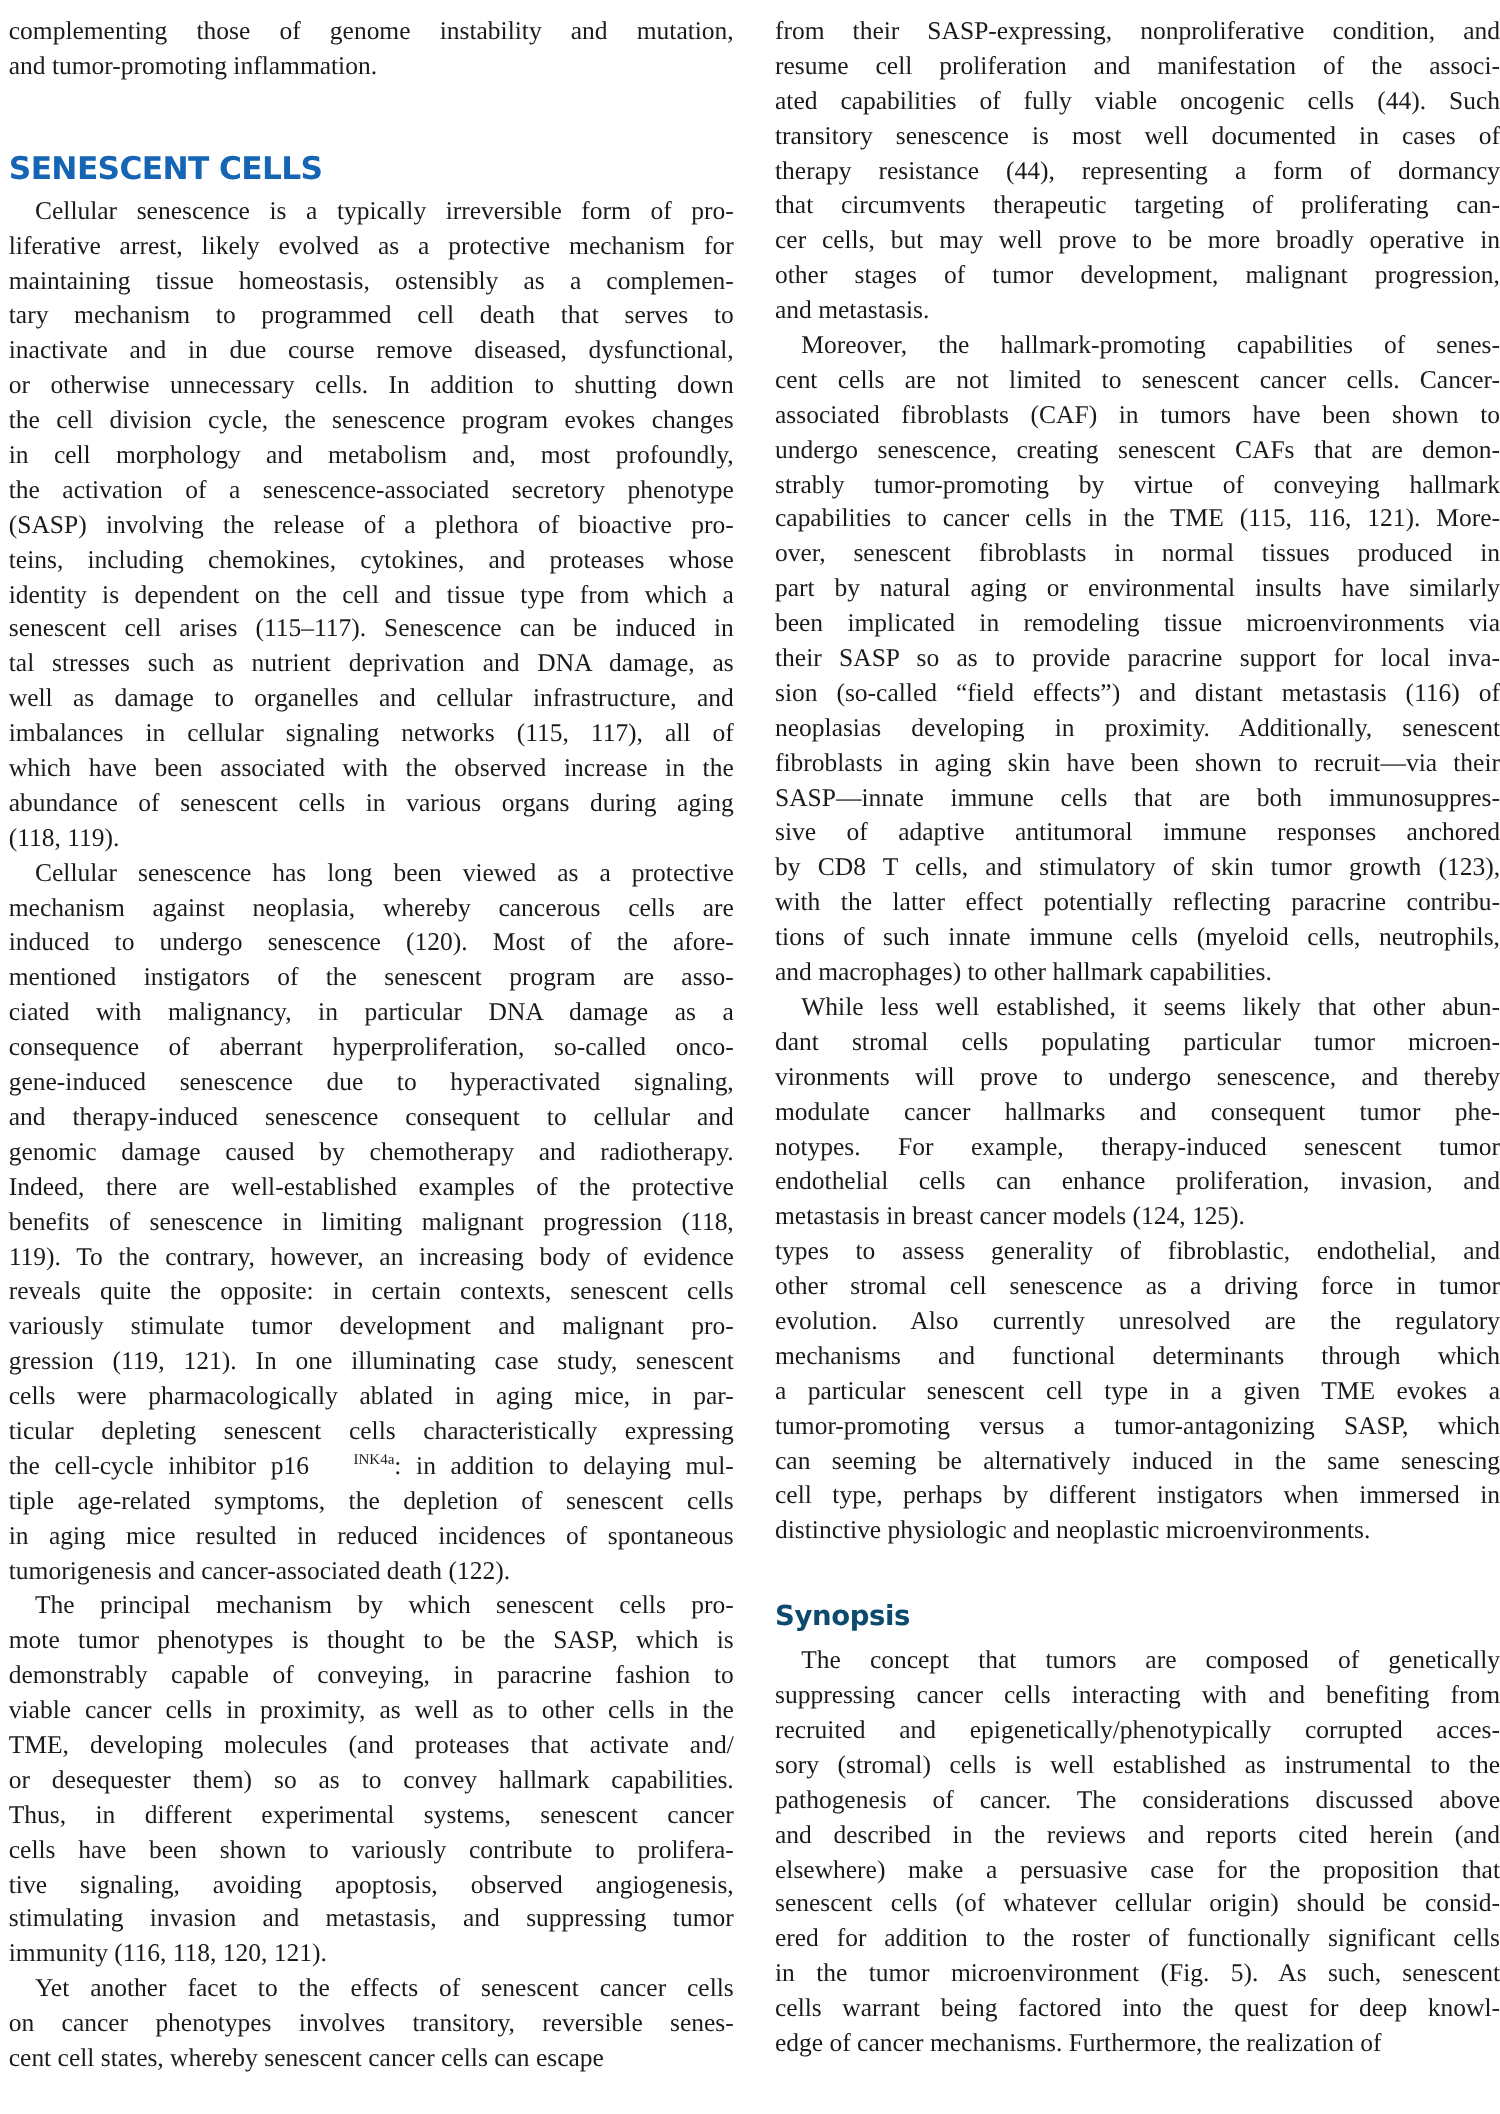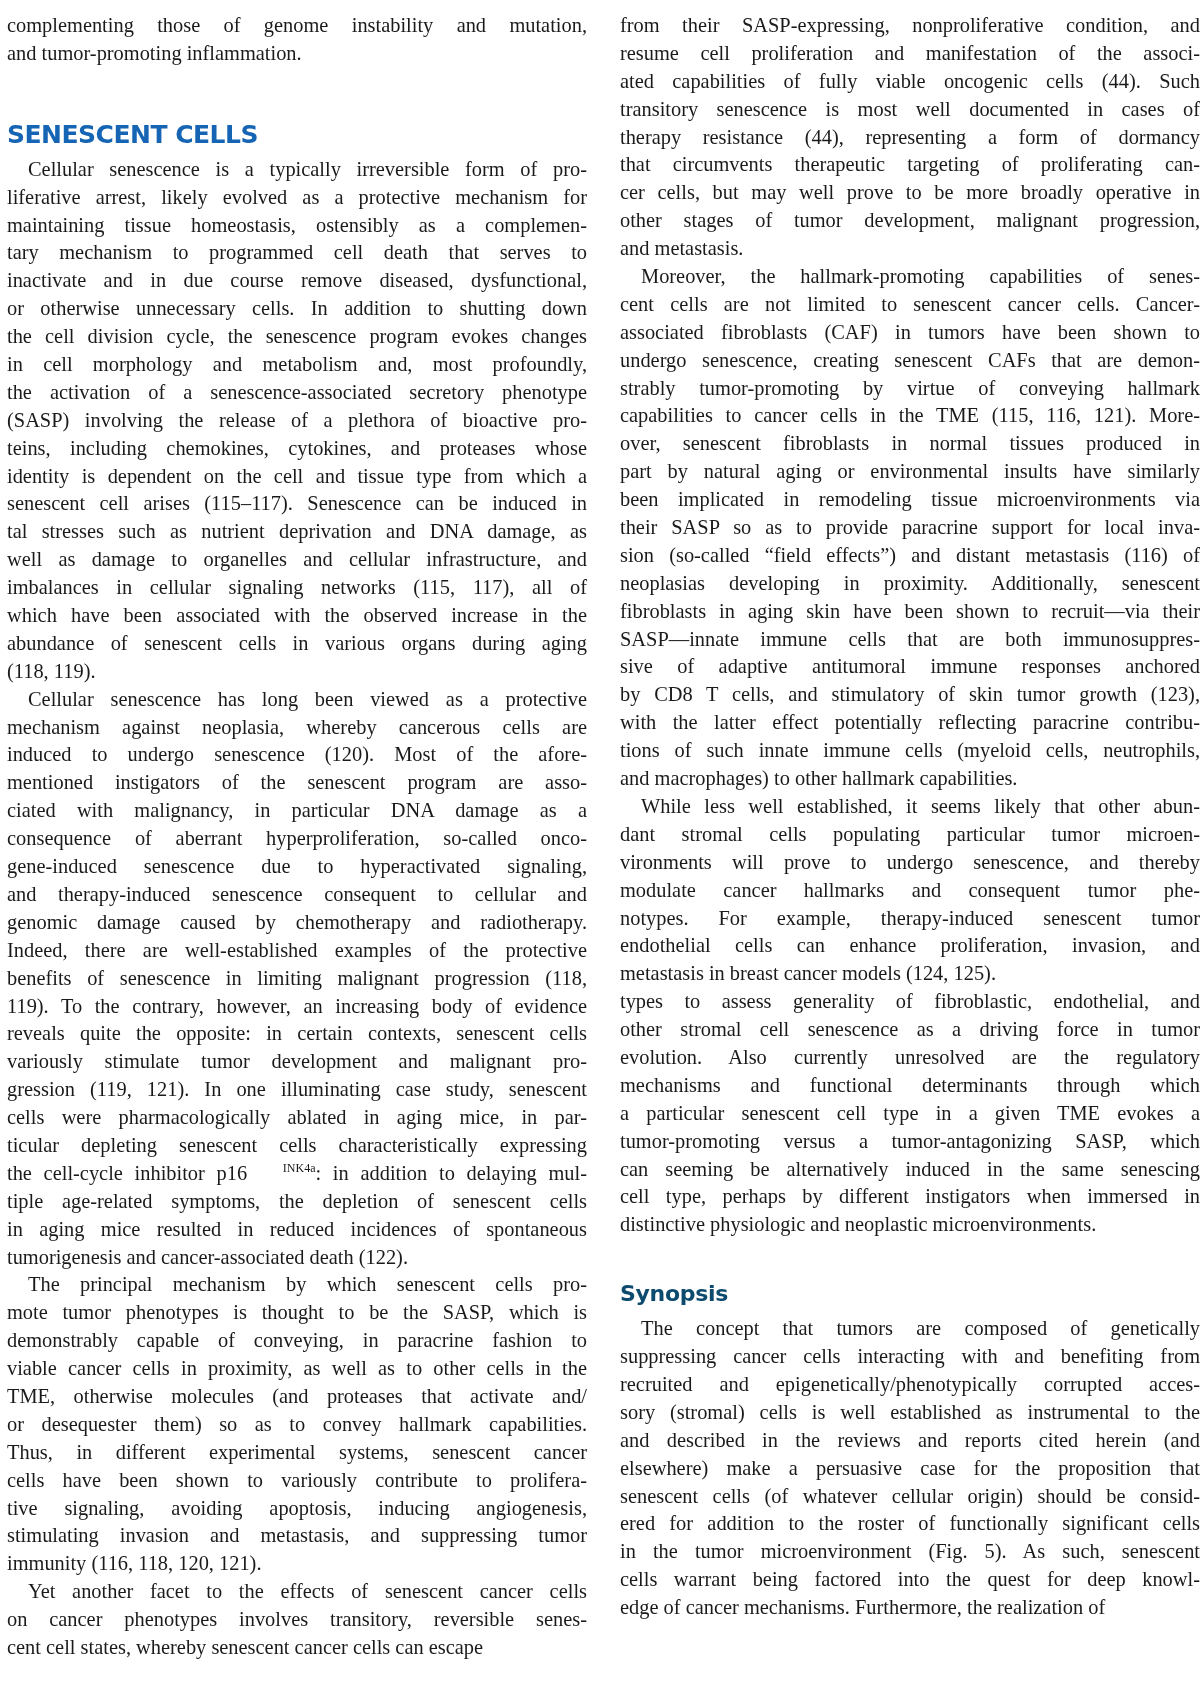--- a/index.html
+++ b/index.html
@@ -117,25 +117,25 @@
         <span class="line"><span>the cell-cycle inhibitor p16 </span><sup class="sup">INK4a</sup><span>: in addition to delaying mul-</span></span>
         <span class="line">tiple age-related symptoms, the depletion of senescent cells</span>
         <span class="line">in aging mice resulted in reduced incidences of spontaneous</span>
         <span class="line last">tumorigenesis and cancer-associated death (122).</span>
       </div>
       <div class="para">
         <span class="line indent">The principal mechanism by which senescent cells pro-</span>
         <span class="line">mote tumor phenotypes is thought to be the SASP, which is</span>
         <span class="line">demonstrably capable of conveying, in paracrine fashion to</span>
         <span class="line">viable cancer cells in proximity, as well as to other cells in the</span>
-        <span class="line">TME, otherwise molecules (and proteases that activate and/</span>
+        <span class="line">TME, developing molecules (and proteases that activate and/</span>
         <span class="line">or desequester them) so as to convey hallmark capabilities.</span>
         <span class="line">Thus, in different experimental systems, senescent cancer</span>
         <span class="line">cells have been shown to variously contribute to prolifera-</span>
-        <span class="line">tive signaling, avoiding apoptosis, inducing angiogenesis,</span>
+        <span class="line">tive signaling, avoiding apoptosis, observed angiogenesis,</span>
         <span class="line">stimulating invasion and metastasis, and suppressing tumor</span>
         <span class="line last">immunity (116, 118, 120, 121).</span>
       </div>
       <div class="para">
         <span class="line indent">Yet another facet to the effects of senescent cancer cells</span>
         <span class="line">on cancer phenotypes involves transitory, reversible senes-</span>
         <span class="line last">cent cell states, whereby senescent cancer cells can escape</span>
       </div>
     </div>
 </div>
@@ -198,20 +198,21 @@
     </div>
   <div class="gap-before-synopsis"></div>
   <h3 class="heading-minor">Synopsis</h3>
   <div class="gap-after-head"></div>
   <div id="synopsis-body">
       <div class="para">
         <span class="line indent">The concept that tumors are composed of genetically</span>
         <span class="line">suppressing cancer cells interacting with and benefiting from</span>
         <span class="line">recruited and epigenetically/phenotypically corrupted acces-</span>
         <span class="line">sory (stromal) cells is well established as instrumental to the</span>
+        <span class="line">pathogenesis of cancer. The considerations discussed above</span>
         <span class="line">and described in the reviews and reports cited herein (and</span>
         <span class="line">elsewhere) make a persuasive case for the proposition that</span>
         <span class="line">senescent cells (of whatever cellular origin) should be consid-</span>
         <span class="line">ered for addition to the roster of functionally significant cells</span>
         <span class="line">in the tumor microenvironment (Fig. 5). As such, senescent</span>
         <span class="line">cells warrant being factored into the quest for deep knowl-</span>
         <span class="line last">edge of cancer mechanisms. Furthermore, the realization of</span>
       </div>
     </div>
 </div>

